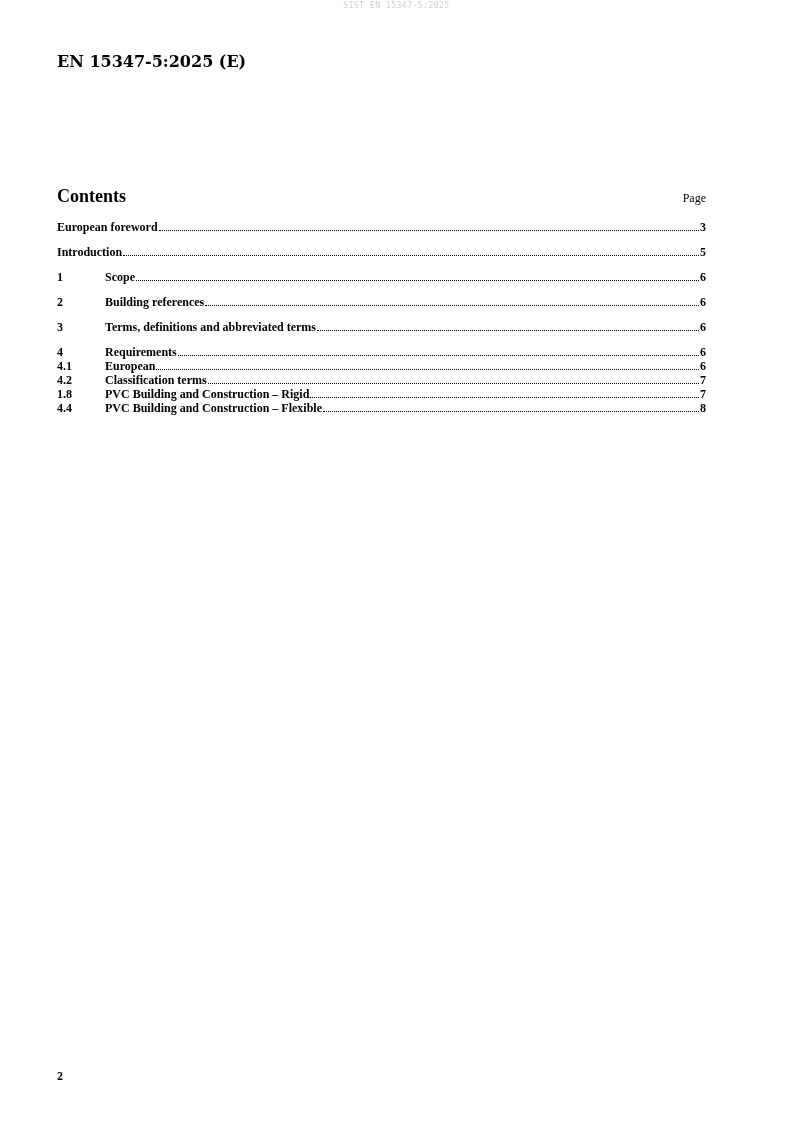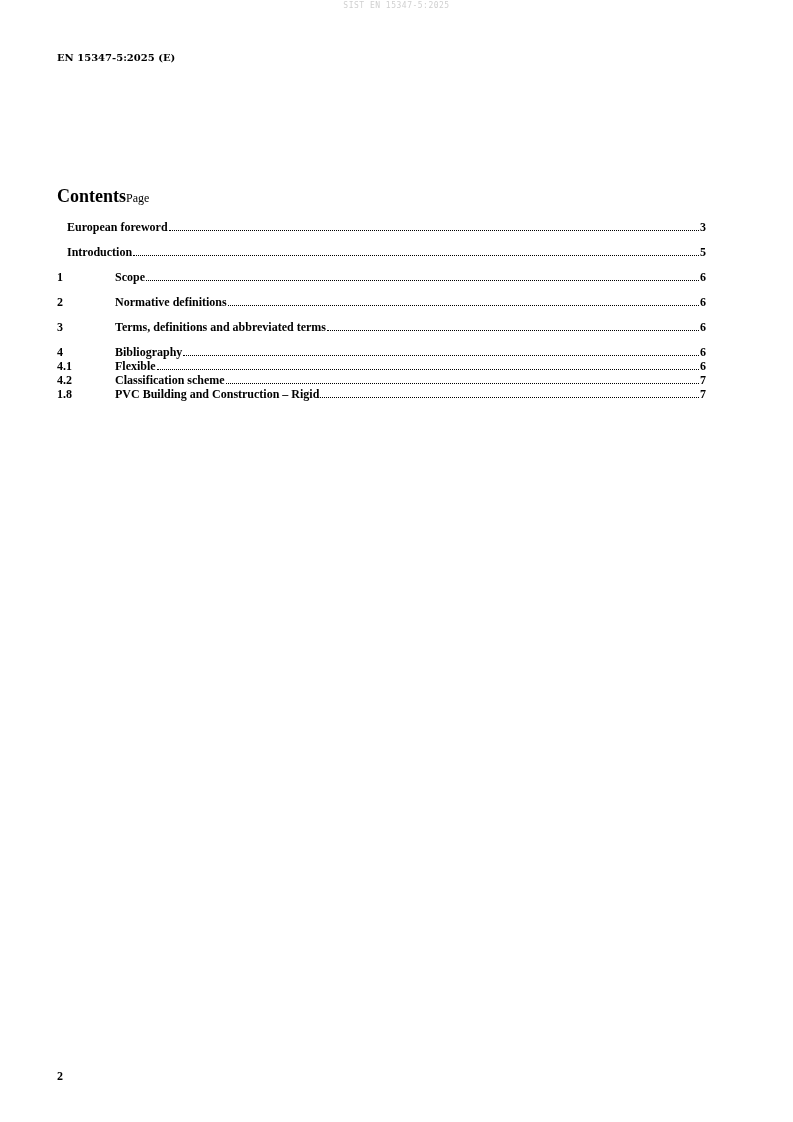--- a/index.html
+++ b/index.html
@@ -8,37 +8,37 @@
       font-family: "DejaVu Serif", "Liberation Serif", serif;
       color: #000;
     }
     .watermark {
       position: absolute; top: 0; left: 0; width: 793px; text-align: center;
       font-family: "DejaVu Sans Mono", "Liberation Mono", monospace;
       font-size: 8px; color: #d0d0d0; letter-spacing: 0.5px; line-height: 11px;
     }
     .doc-id {
       position: absolute; top: 52px; left: 57px;
-      font-size: 10px; font-weight: bold;
+      font-size: 16px; font-weight: bold;
       font-family: "DejaVu Serif", "Liberation Serif", serif;
     }
     .contents-head {
       position: absolute; top: 176px; left: 57px; width: 649px;
-      display: flex; align-items: baseline;
+      display: flex; justify-content: space-between; align-items: baseline;
     }
     .contents-title { font-size: 18px; font-weight: bold; font-family: "Liberation Serif", serif; }
     .page-col { font-size: 12px; font-family: "Liberation Serif", serif; margin-top: 15px; }
     .toc { position: absolute; top: 220px; left: 57px; width: 649px; }
     .toc-row {
       display: flex; align-items: baseline; font-weight: bold;
       font-size: 12px; font-family: "Liberation Serif", serif;
       height: 14px; line-height: 14px;
     }
     .toc-num { width: 48px; flex: 0 0 48px; }
-    .toc-title { white-space: nowrap; margin-left: 10px; }
+    .toc-title { white-space: nowrap; }
     .toc-dots {
       flex: 1 1 auto; overflow: hidden; white-space: nowrap;
       border-bottom: 1px dotted #000; margin: 0 1px 3px 1px; height: 1px; align-self: flex-end;
     }
     .toc-page { text-align: right; }
     .gap-large { margin-top: 11px; }
     .gap-small { margin-top: 0; align-items: flex-end; }
     .footer-page {
       position: absolute; top: 1069px; left: 57px;
       font-size: 12px; font-weight: bold; font-family: "Liberation Serif", serif;
@@ -68,49 +68,55 @@
     <span class="toc-page">5</span>
   </div>
   <div class="toc-row gap-large">
     <span class="toc-num">1</span>
     <span class="toc-title">Scope</span>
     <span class="toc-dots"></span>
     <span class="toc-page">6</span>
   </div>
   <div class="toc-row gap-large">
     <span class="toc-num">2</span>
-    <span class="toc-title">Normative definitions</span>
+    <span class="toc-title">Building references</span>
     <span class="toc-dots"></span>
     <span class="toc-page">6</span>
   </div>
   <div class="toc-row gap-large">
     <span class="toc-num">3</span>
     <span class="toc-title">Terms, definitions and abbreviated terms</span>
     <span class="toc-dots"></span>
     <span class="toc-page">6</span>
   </div>
   <div class="toc-row gap-large">
     <span class="toc-num">4</span>
-    <span class="toc-title">Bibliography</span>
+    <span class="toc-title">Requirements</span>
     <span class="toc-dots"></span>
     <span class="toc-page">6</span>
   </div>
   <div class="toc-row gap-small">
     <span class="toc-num">4.1</span>
-    <span class="toc-title">Flexible</span>
+    <span class="toc-title">European</span>
     <span class="toc-dots"></span>
     <span class="toc-page">6</span>
   </div>
   <div class="toc-row gap-small">
     <span class="toc-num">4.2</span>
-    <span class="toc-title">Classification scheme</span>
+    <span class="toc-title">Classification terms</span>
     <span class="toc-dots"></span>
     <span class="toc-page">7</span>
   </div>
   <div class="toc-row gap-small">
     <span class="toc-num">1.8</span>
     <span class="toc-title">PVC Building and Construction – Rigid</span>
     <span class="toc-dots"></span>
     <span class="toc-page">7</span>
   </div>
+  <div class="toc-row gap-small">
+    <span class="toc-num">4.4</span>
+    <span class="toc-title">PVC Building and Construction – Flexible</span>
+    <span class="toc-dots"></span>
+    <span class="toc-page">8</span>
+  </div>
 </div>
 
 <div class="footer-page">2</div>
 
 </body></html>

